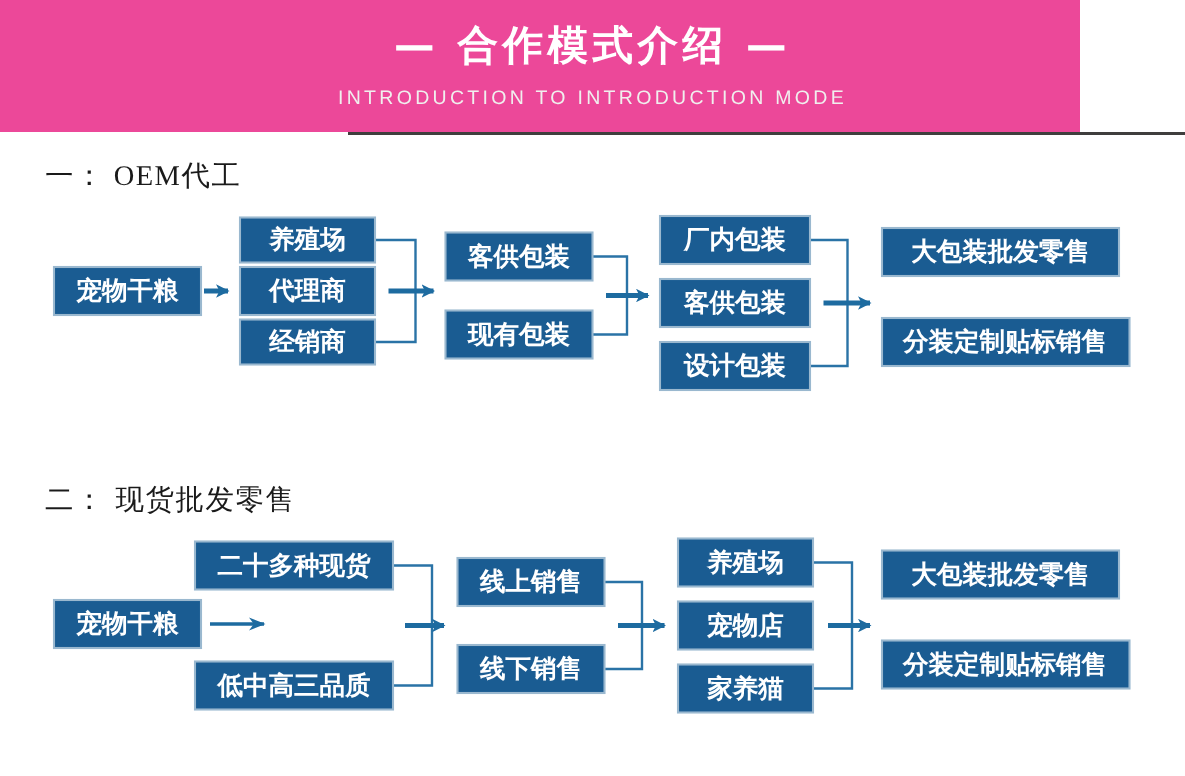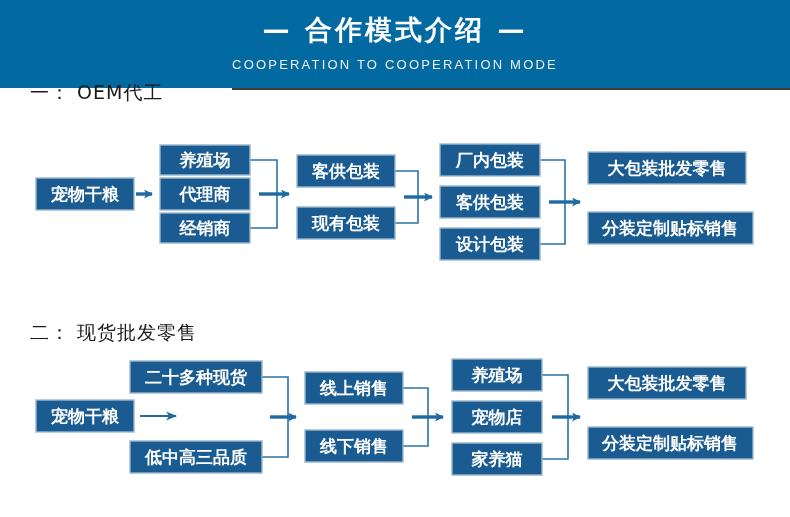--- a/index.html
+++ b/index.html
@@ -1,53 +1,53 @@
 <!DOCTYPE html>
 <html><head>
 <meta charset="utf-8">
 <style>
   html,body{margin:0;padding:0;background:#fff;}
   body{width:790px;height:517px;overflow:hidden;
        font-family:"Liberation Sans","DejaVu Sans",sans-serif;}
   #page{position:relative;width:790px;height:517px;background:#ffffff;}
 
   
-  .banner{position:absolute;left:0;top:0;width:790px;height:90px;background:#0369a1;overflow:hidden;}
+  .banner{position:absolute;left:0;top:0;width:720px;height:90px;background:#ec4899;overflow:hidden;}
   .banner-notch{position:absolute;left:0;top:88px;width:232px;height:2px;background:#ffffff;}
   .banner-underline{position:absolute;left:232px;top:88px;width:558px;height:2px;background:#3f3e3d;}
   .banner-title{position:absolute;left:0;top:12px;width:790px;text-align:center;
       color:#ffffff;font-size:27px;font-weight:bold;letter-spacing:3px;
       font-family:"DejaVu Sans","Liberation Sans",sans-serif;}
   .banner-sub{position:absolute;left:0;top:57px;width:790px;text-align:center;
       color:#f0efee;font-size:13px;letter-spacing:2.2px;
       font-family:"Liberation Sans","DejaVu Sans",sans-serif;}
 
   
   .sec-heading{position:absolute;color:#1a1a1a;font-size:19px;letter-spacing:1px;white-space:nowrap;
       font-family:"DejaVu Sans","Liberation Sans",sans-serif;}
-  #heading-1{left:30px;top:80px;}
+  #heading-1{left:30px;top:104px;font-family:Liberation Serif, serif;}
   #heading-2{left:30px;top:320px;}
 
   
   .flow{position:absolute;left:0;}
   #flow-1{top:130px;}
   #flow-2{top:345px;}
   svg{display:block;}
   .nodelabel{fill:#ffffff;font-weight:bold;
      font-family:"DejaVu Sans","Liberation Sans",sans-serif;
      dominant-baseline:middle;text-anchor:middle;}
 </style>
 </head>
 <body>
 
 <div id="page">
 
   <div class="banner">
     <div class="banner-title">— 合作模式介绍 —</div>
-    <div class="banner-sub">COOPERATION TO COOPERATION MODE</div>
+    <div class="banner-sub">INTRODUCTION TO INTRODUCTION MODE</div>
   </div>
   <div class="banner-notch"></div>
   <div class="banner-underline"></div>
 
   <div class="sec-heading" id="heading-1">一： OEM代工</div>
 
   <div class="flow" id="flow-1">
     <svg width="790" height="145" viewBox="0 0 790 145">
       <defs>
         <marker id="ah1" markerWidth="9" markerHeight="9" refX="8" refY="4.5" orient="auto" markerUnits="userSpaceOnUse">

